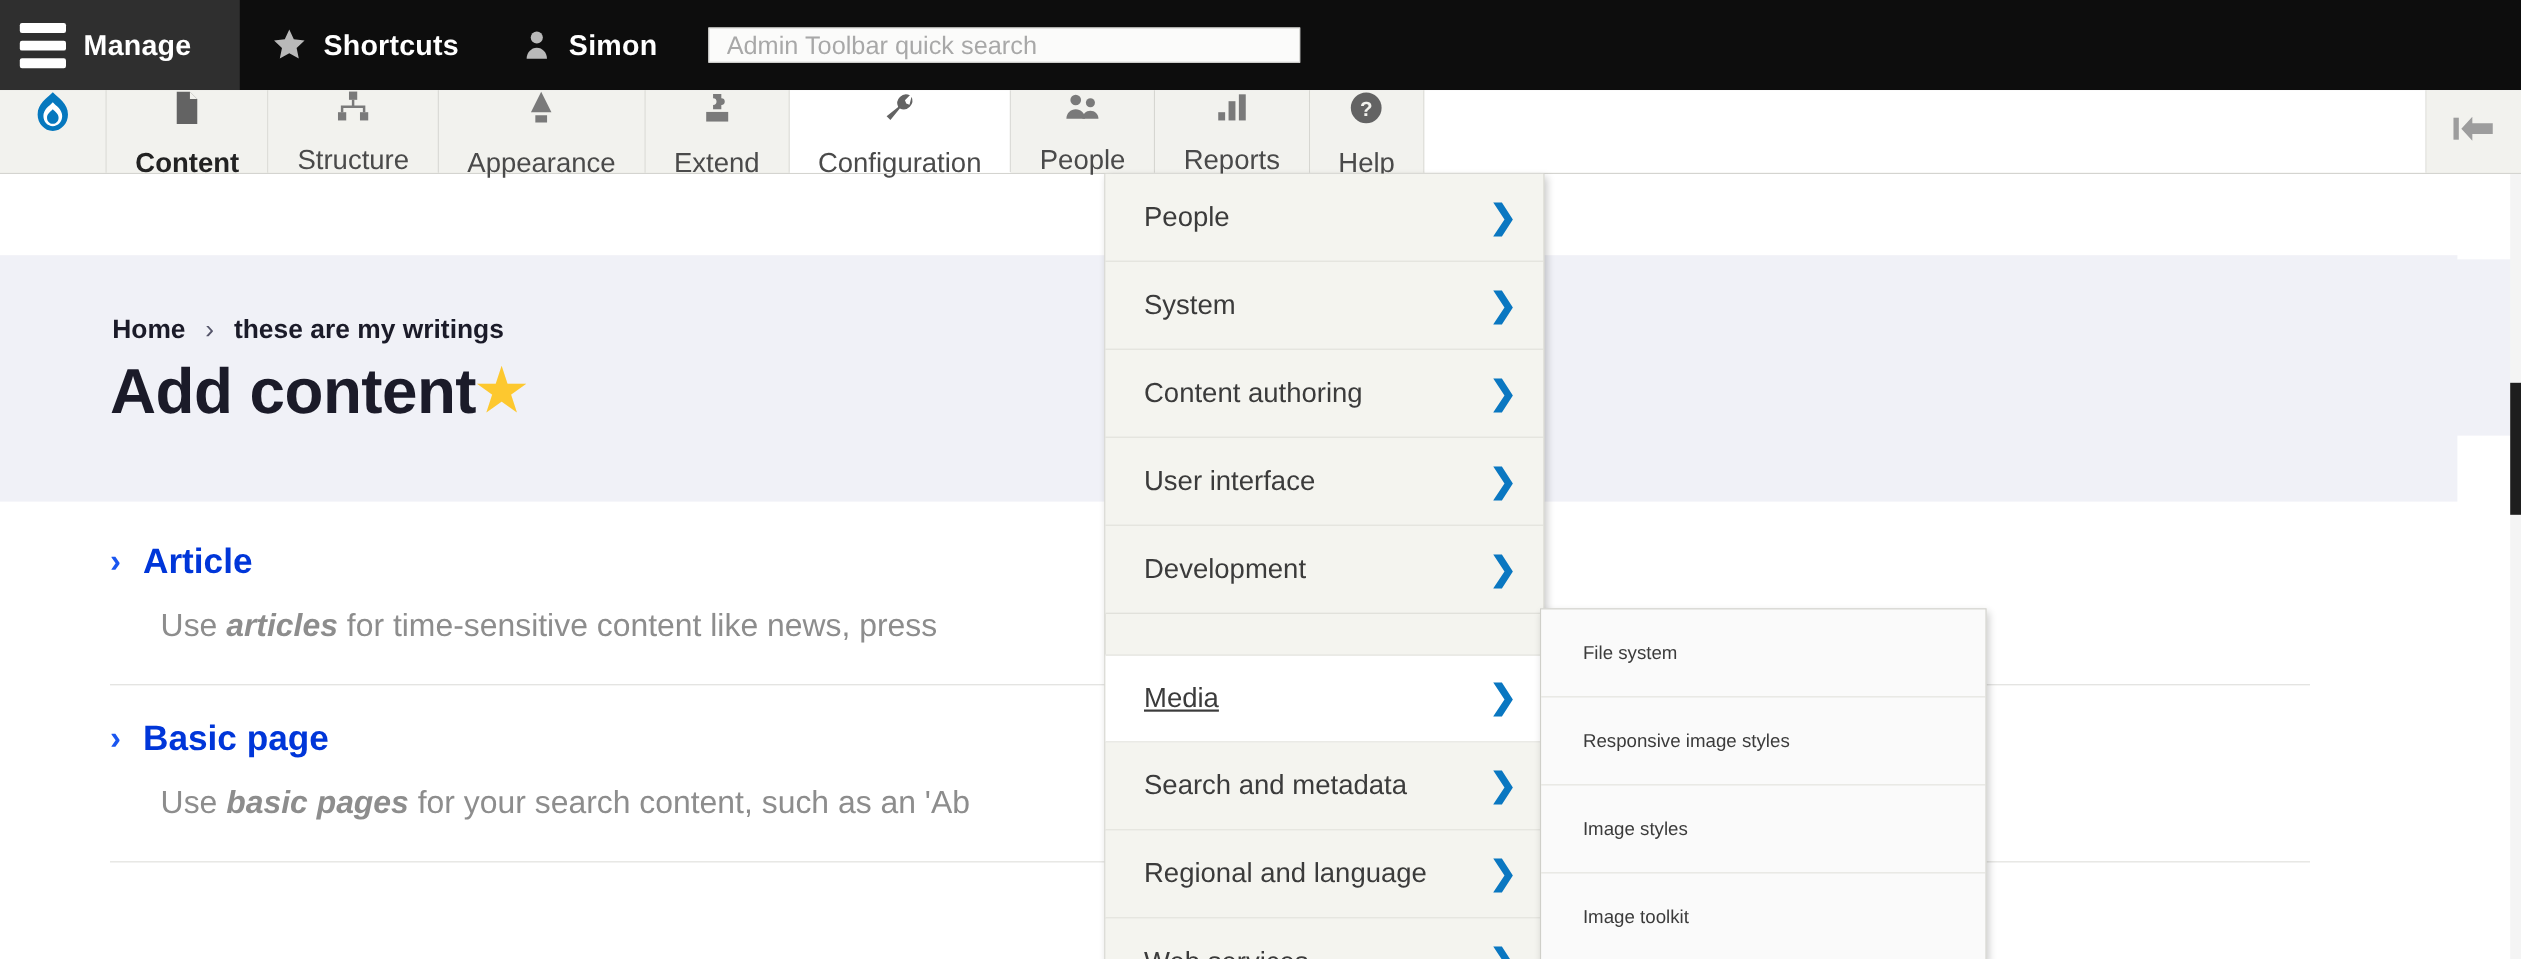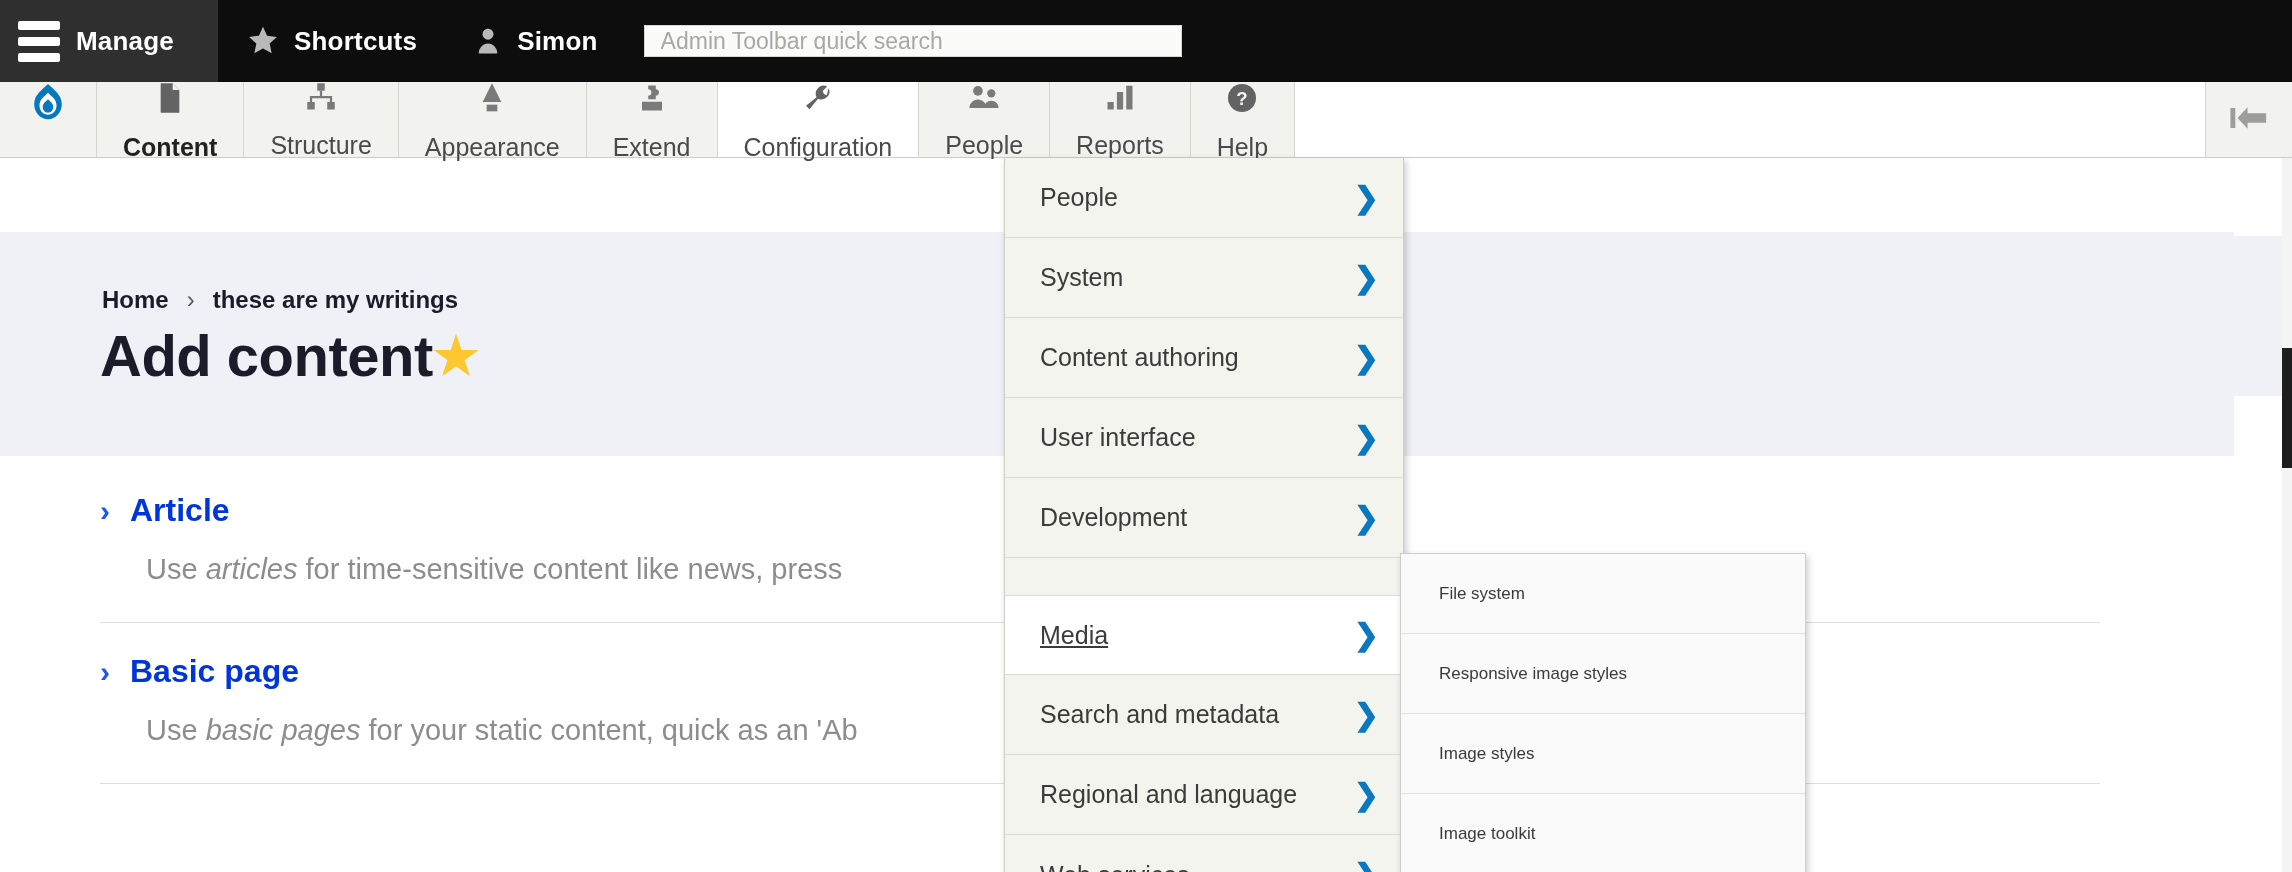--- a/index.html
+++ b/index.html
@@ -230,21 +230,21 @@
     color: #0036d9;
     margin-bottom: 24px;
   }
   .cl-chev { color: #1a56f0; font-size: 30px; font-weight: bold; }
   .cl-desc {
     font-size: 29px;
     color: #8d8d8d;
     padding-left: 46px;
     white-space: nowrap;
   }
-  .cl-desc em { font-style: italic; }
+  .cl-desc em { font-style: italic; font-weight: bold; }
 
   
   .right-strip {
     position: absolute;
     top: 158px; right: 0;
     width: 58px;
     height: 714px;
     z-index: 30;
   }
   .rs-a { position:absolute; top:0; left:0; width:58px; height:78px; background:#ffffff; }
@@ -428,21 +428,21 @@
     </div>
   </div>
 
   <div class="cl-row">
     <div class="cl-inner">
       <div class="cl-title">
         <span class="cl-chev">›</span>
         <span>Basic page</span>
       </div>
       <div class="cl-desc">
-        <span>Use </span><em>basic pages</em><span> for your static content, quick as an 'Ab</span>
+        <span>Use </span><em>basic pages</em><span> for your search content, such as an 'Ab</span>
       </div>
     </div>
   </div>
 
 </div>
 
 <div class="right-strip">
   <div class="rs-a"></div>
   <div class="rs-b"></div>
   <div class="rs-c"></div>

